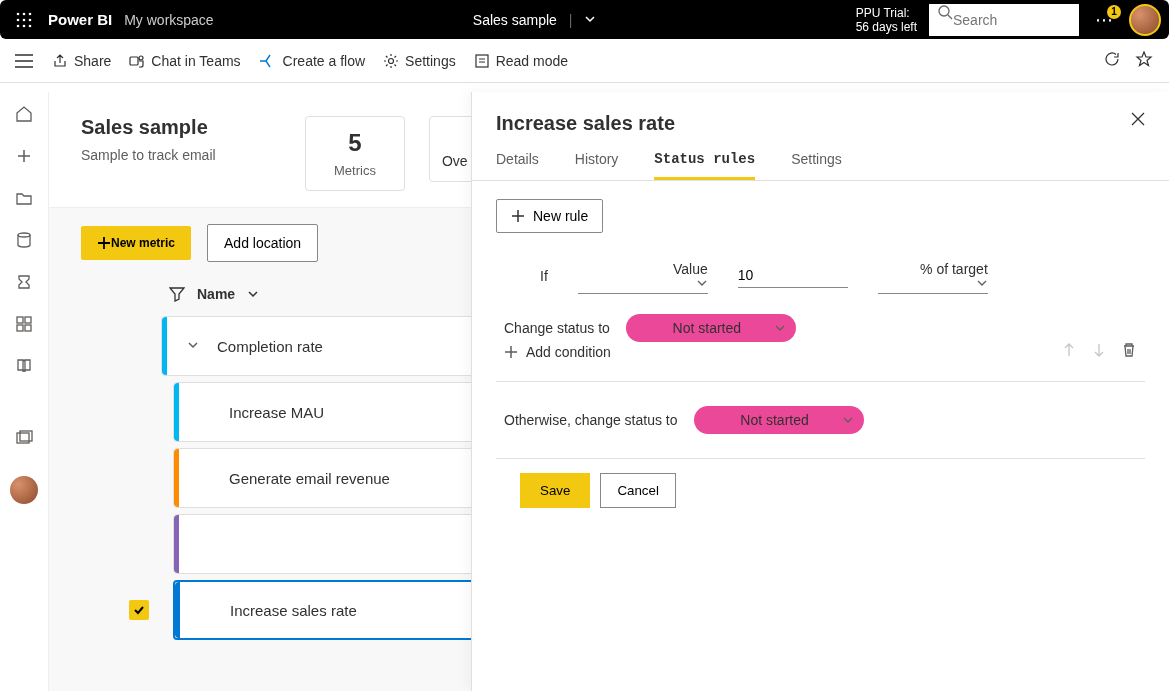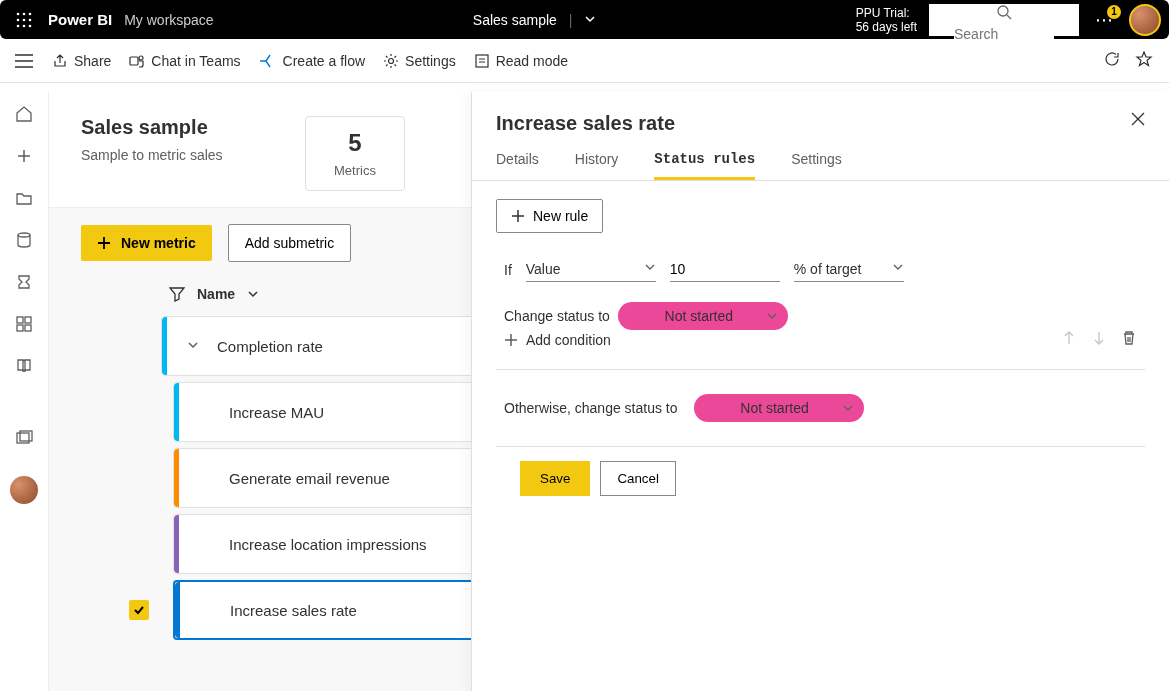--- a/index.html
+++ b/index.html
@@ -5,42 +5,42 @@
   * { box-sizing: border-box; margin: 0; padding: 0; }
   body { font-family: "Segoe UI", -apple-system, sans-serif; font-size: 14px; color: #323130; background: #fff; width: 1169px; height: 691px; overflow: hidden; }
   .header { height: 39px; background: #000; color: #fff; display: flex; align-items: center; padding: 0 8px; border-radius: 6px; }
   .waffle { width: 32px; height: 32px; display:flex; align-items:center; justify-content:center; cursor:pointer; }
   .brand { font-weight: 600; font-size: 15px; margin-left: 8px; }
   .workspace { margin-left: 12px; font-size: 14px; color: #ccc; }
   .header-center { flex:1; display:flex; justify-content:center; align-items:center; gap:12px; color:#fff; }
   .header-center .divider { color:#666; }
   .header-right { display:flex; align-items:center; gap:12px; }
   .trial { font-size:12px; line-height:14px; text-align:left; }
-  .search-box { background:#fff; width:150px; height:32px; display:flex; align-items:center; padding:0 8px; gap:6px; color:#666;flex-direction:column; }
+  .search-box { background:#fff; width:150px; height:32px; display:flex; padding:0 8px; color:#666; }
   .search-box input { border:none; outline:none; width:100px; font-size:14px; }
   .badge-dot { position:relative; }
   .badge-dot::after { content:attr(data-count); position:absolute; top:-4px; right:-4px; background:#F2C811; color:#000; border-radius:50%; width:14px; height:14px; font-size:10px; display:flex; align-items:center; justify-content:center; font-weight:600;}
   .avatar { width:32px; height:32px; border-radius:50%; background: radial-gradient(circle at 30% 30%, #d8916b, #8b4a2a); border:2px solid #F2C811; }
   .toolbar { height:44px; border-bottom:1px solid #e1dfdd; display:flex; align-items:center; padding:0 4px 0 52px; gap:18px; position:relative; }
   .hamburger-btn { position:absolute; left:12px; top:10px; width:24px; height:24px; display:flex; align-items:center; justify-content:center; cursor:pointer;}
   .tool-item { display:flex; align-items:center; gap:6px; cursor:pointer; font-size:14px; }
   .tool-right { margin-left:auto; display:flex; gap:14px; padding-right:12px; }
   .left-rail { position:absolute; left:0; top:92px; width:48px; height:599px; background:#fff; display:flex; flex-direction:column; align-items:center; gap:18px; padding-top:10px; }
   .rail-icon { width:24px; height:24px; display:flex; align-items:center; justify-content:center; cursor:pointer; color:#605e5c; }
   .rail-avatar { width:28px; height:28px; border-radius:50%; background: radial-gradient(circle at 30% 30%, #d8916b, #8b4a2a); margin-top:8px; }
   .content { position:absolute; left:48px; top:92px; right:0; bottom:0; background:#f8f8f8; border-left:1px solid #eee; }
   .scorecard-head { background:#fff; padding:24px 32px 16px; display:flex; align-items:flex-start; gap:24px; border-bottom:1px solid #eee;}
   .sc-title { font-size:20px; font-weight:600; }
   .sc-sub { font-size:14px; color:#605e5c; margin-top:8px; }
   .card { border:1px solid #e1dfdd; border-radius:4px; padding:12px 28px; text-align:center; background:#fff;}
   .card-num { font-size:24px; font-weight:600; }
   .card-lbl { font-size:13px; color:#605e5c; margin-top:6px; }
   .card2 { border:1px solid #e1dfdd; border-radius:4px; padding:12px; background:#fff; min-width:30px;}
   .metric-bar { padding:16px 32px; display:flex; align-items:center; gap:16px; }
-  .btn-yellow { background:#F2C811; border:none; padding:10px 16px; font-size:14px; font-weight:600; cursor:pointer; display:flex; align-items:center; gap:10px; border-radius:2px;}
+  .btn-yellow { background:#F2C811; border:none; padding:10px 16px; font-size:12px; font-weight:600; cursor:pointer; display:flex; align-items:center; gap:0; border-radius:2px;}
   .btn-outline { background:#fff; border:1px solid #8a8886; padding:10px 16px; font-size:14px; cursor:pointer; border-radius:2px;}
   .list-head { padding:8px 32px 8px 120px; display:flex; align-items:center; gap:12px; font-weight:600;}
   .metric-row { display:flex; align-items:center; background:#fff; border:1px solid #e1dfdd; border-radius:4px; height:60px; margin:6px 32px 6px 112px; position:relative; }
   .metric-row.sub { margin-left:124px; }
   .metric-row.selected { border:2px solid #0078d4; margin-left:124px; }
   .stripe { width:5px; height:100%; border-radius:4px 0 0 4px; }
   .metric-name { margin-left:50px; font-size:15px; }
   .chev-toggle { position:absolute; left:24px; }
   .note-badge { position:absolute; right:34px; }
   .check { position:absolute; left:80px; width:20px; height:20px; background:#F2C811; display:flex; align-items:center; justify-content:center; border-radius:2px;}
@@ -48,28 +48,28 @@
   
   .panel { position:absolute; right:0; top:92px; width:698px; bottom:0; background:#fff; border-left:1px solid #e1dfdd; display:flex; flex-direction:column; box-shadow:-4px 0 12px rgba(0,0,0,0.04);}
   .panel-head { padding:20px 24px 0; display:flex; align-items:flex-start; justify-content:space-between;}
   .panel-title { font-size:20px; font-weight:600; }
   .close-x { cursor:pointer; font-size:16px; }
   .tabs { display:flex; gap:36px; padding:16px 24px 0; border-bottom:1px solid #e1dfdd;}
   .tab { padding-bottom:10px; cursor:pointer; color:#605e5c; }
   .tab.active { color:#323130; font-weight:600; border-bottom:3px solid #F2C811;font-family:Liberation Mono, monospace; }
   .panel-body { padding:18px 24px; overflow:auto; flex:1;}
   .new-rule-btn { border:1px solid #8a8886; background:#fff; padding:8px 14px; display:flex; align-items:center; gap:8px; cursor:pointer; border-radius:2px; font-size:14px;}
-  .rule-row { display:flex; align-items:center; gap:14px; margin-top:24px; padding:0 8px;}
+  .rule-row { display:flex; align-items:center; gap:30px; margin-top:24px; padding:0 8px;margin-left:36px;}
   .label-sm { font-size:14px; color:#323130; }
-  .dd { border:none; border-bottom:1px solid #8a8886; padding:4px 0; background:transparent; font-size:14px; display:flex; align-items:flex-start; justify-content:space-between; cursor:pointer; min-width:60px;}
+  .dd { border:none; border-bottom:1px solid #8a8886; padding:4px 0; background:transparent; font-size:14px; display:flex; align-items:flex-end; justify-content:space-between; cursor:pointer; min-width:60px;flex-direction:column;}
   .dd.value { width:130px; }
   .dd.op { width:190px; }
   .dd.unit { width:110px; }
   .inp { border:none; border-bottom:1px solid #8a8886; padding:4px 0; font-size:14px; width:110px; outline:none;}
-  .status-row { display:flex; align-items:center; gap:8px; margin-top:20px; padding:0 8px;}
+  .status-row { display:flex; align-items:center; gap:16px; margin-top:20px; padding:0 8px;}
   .pill { background:#ec4899; border-radius:16px; padding:6px 28px 6px 20px; display:flex; align-items:center; gap:10px; cursor:pointer; font-size:14px; min-width:170px; justify-content:center; position:relative;}
   .pill svg { position:absolute; right:10px; }
   .add-cond { display:flex; align-items:center; gap:8px; margin-top:18px; padding:0 8px; cursor:pointer; }
   .rule-block { border-bottom:1px solid #e1dfdd; padding-bottom:20px; margin-bottom:16px; }
   .otherwise { display:flex; align-items:center; gap:16px; padding:8px; border-bottom:1px solid #e1dfdd; padding-bottom:24px;}
   .panel-foot { display:flex; gap:10px; padding:14px 24px; }
   .btn-save { background:#F2C811; border:none; padding:9px 20px; cursor:pointer; font-weight:400; }
   .btn-cancel { background:#fff; border:1px solid #8a8886; padding:9px 16px; cursor:pointer; }
   svg { flex-shrink:0; }
 </style>
@@ -212,36 +212,40 @@
         <rect x="5" y="2" width="12" height="10"></rect>
       </svg>
     </div>
   <div class="rail-avatar"></div>
 </div>
 
 <div class="content">
   <div class="scorecard-head">
     <div style="flex:0 0 200px;">
       <div class="sc-title">Sales sample</div>
-      <div class="sc-sub">Sample to metric sales</div>
+      <div class="sc-sub">Sample to track email</div>
     </div>
     <div class="card">
       <div class="card-num">5</div>
       <div class="card-lbl">Metrics</div>
+    </div>
+    <div class="card2">
+      <div style="height:24px;"></div>
+      <div>Ove</div>
     </div>
   </div>
 
   <div class="metric-bar">
     <button class="btn-yellow">
       <svg width="14" height="14" viewBox="0 0 14 14" stroke="#000" stroke-width="1.8">
           <path d="M7 1v12M1 7h12"></path>
         </svg>
       <span>New metric</span>
     </button>
-    <button class="btn-outline">Add submetric</button>
+    <button class="btn-outline">Add location</button>
   </div>
 
   <div class="list-head">
     <svg width="16" height="16" viewBox="0 0 16 16" fill="none" stroke="#323130" stroke-width="1.3">
         <path d="M1 2h14l-5 6v5l-4 2V8z"></path>
       </svg>
     <span>Name</span>
     <svg width="12" height="12" viewBox="0 0 12 12" fill="none" stroke="#323130" stroke-width="1.5">
         <path d="M2 4l4 4 4-4"></path>
       </svg>
@@ -263,21 +267,20 @@
   <div class="metric-row sub">
     <div class="stripe" style="background:#00B7F1"></div>
     <span class="metric-name" style="margin-left:50px">Increase MAU</span>
   </div>
   <div class="metric-row sub">
     <div class="stripe" style="background:#FF8C00"></div>
     <span class="metric-name" style="margin-left:50px">Generate email revenue</span>
   </div>
   <div class="metric-row sub">
     <div class="stripe" style="background:#8764B8"></div>
-    <span class="metric-name" style="margin-left:50px">Increase location impressions</span>
   </div>
   <div style="position:relative;">
     <div class="check" style="top:20px;">
       <svg width="12" height="12" viewBox="0 0 12 12" fill="none" stroke="#000" stroke-width="2">
           <path d="M2 6l3 3 5-6"></path>
         </svg>
     </div>
     <div class="metric-row selected">
       <div class="stripe" style="background:#0078D4"></div>
       <span class="metric-name" style="margin-left:50px">Increase sales rate</span>

